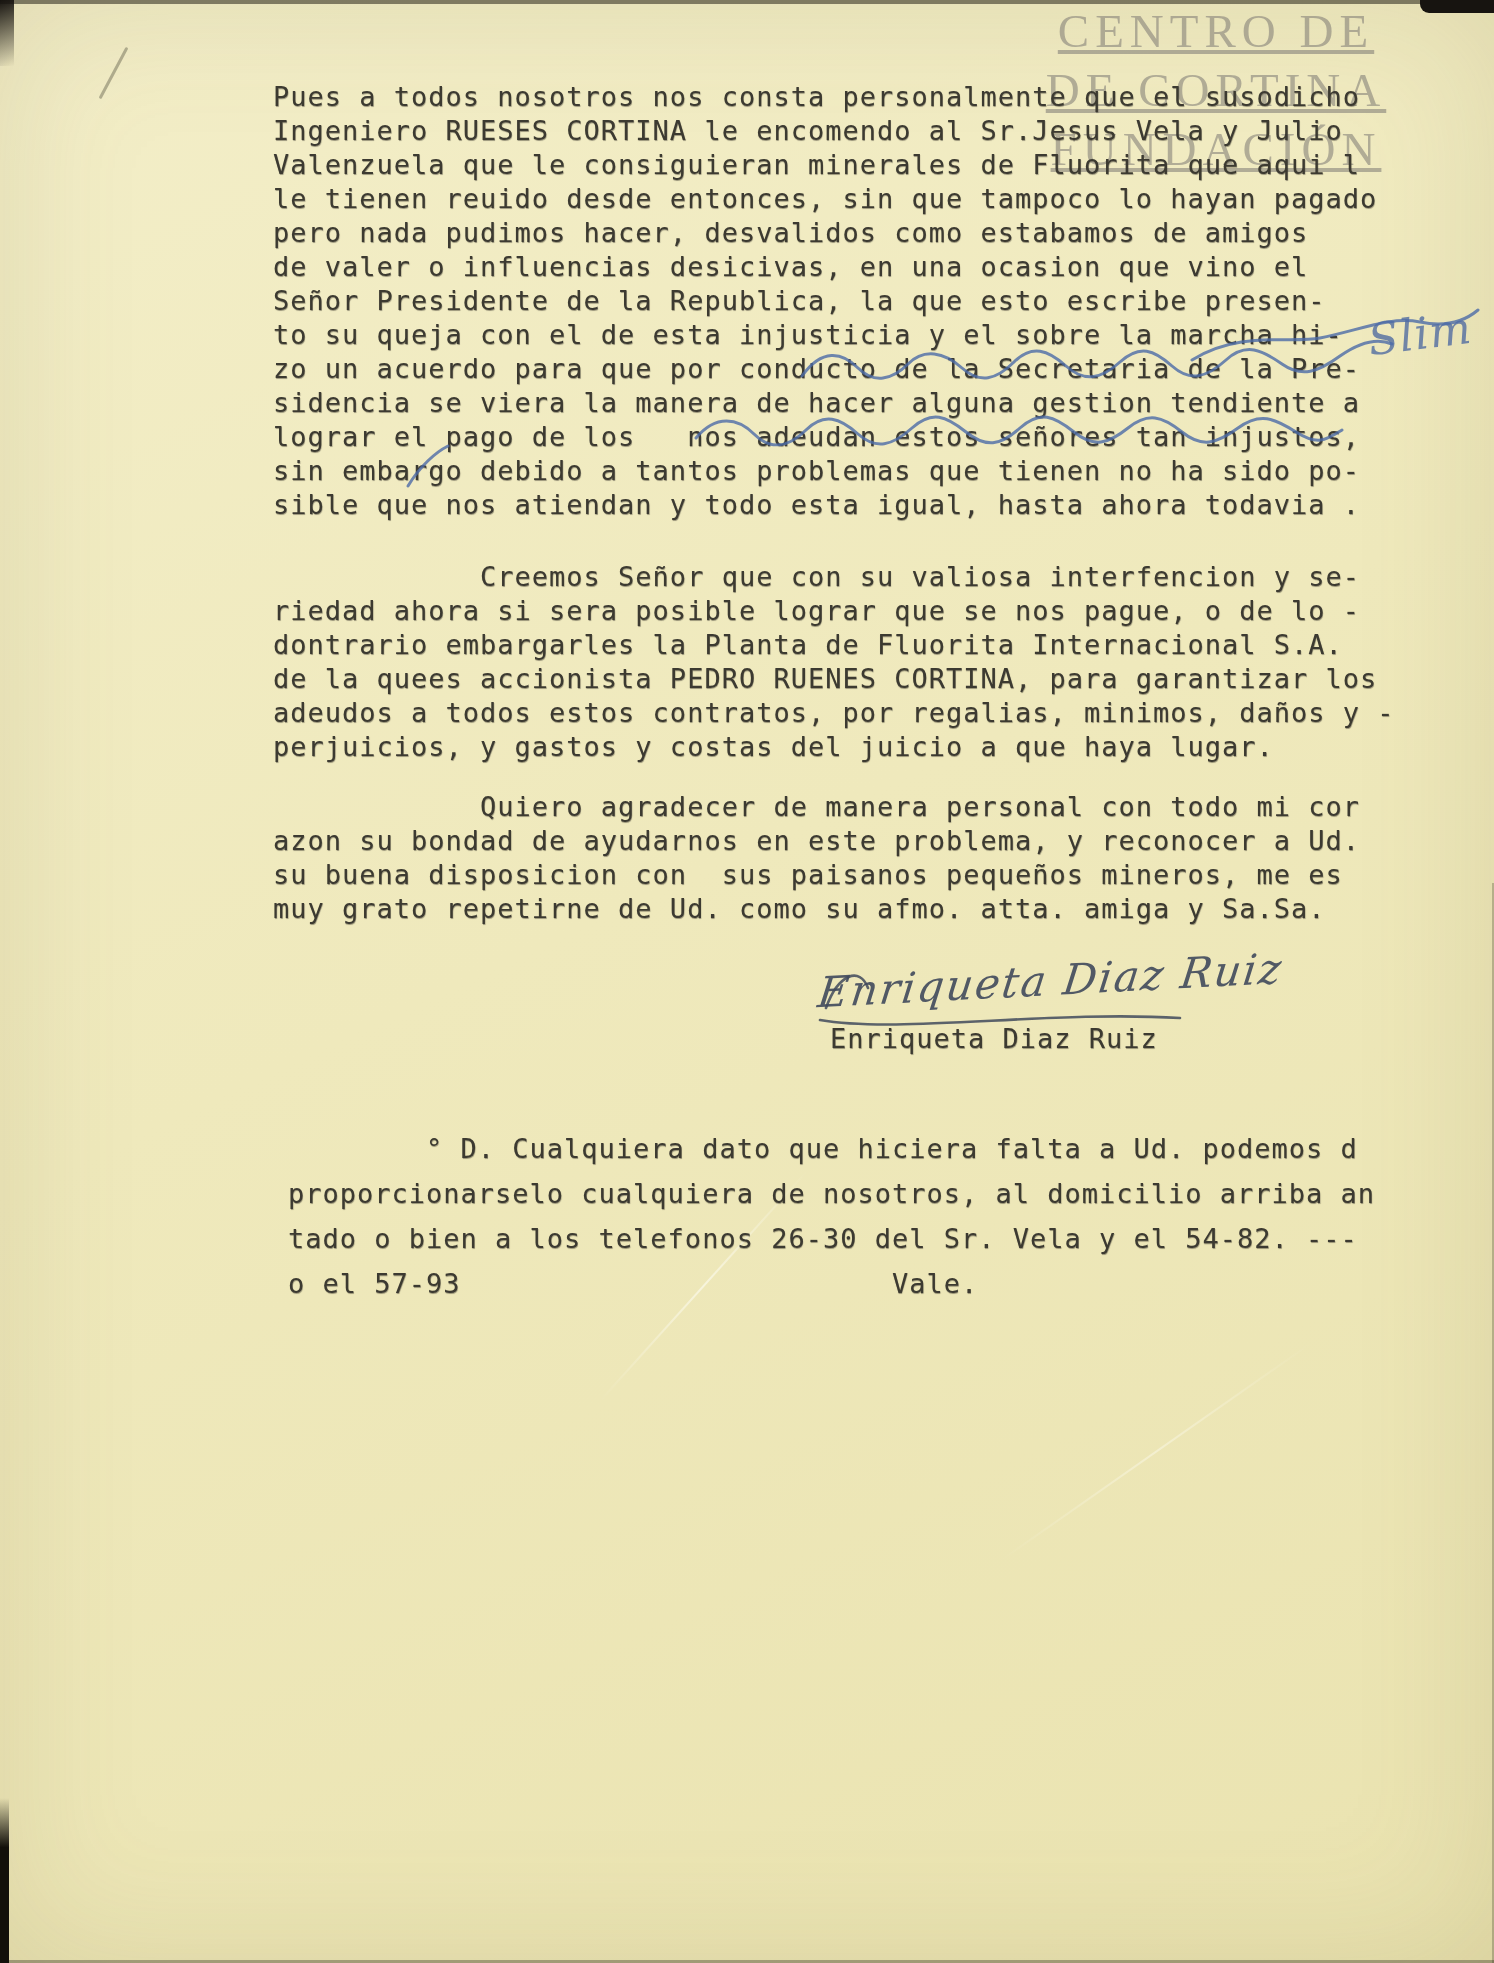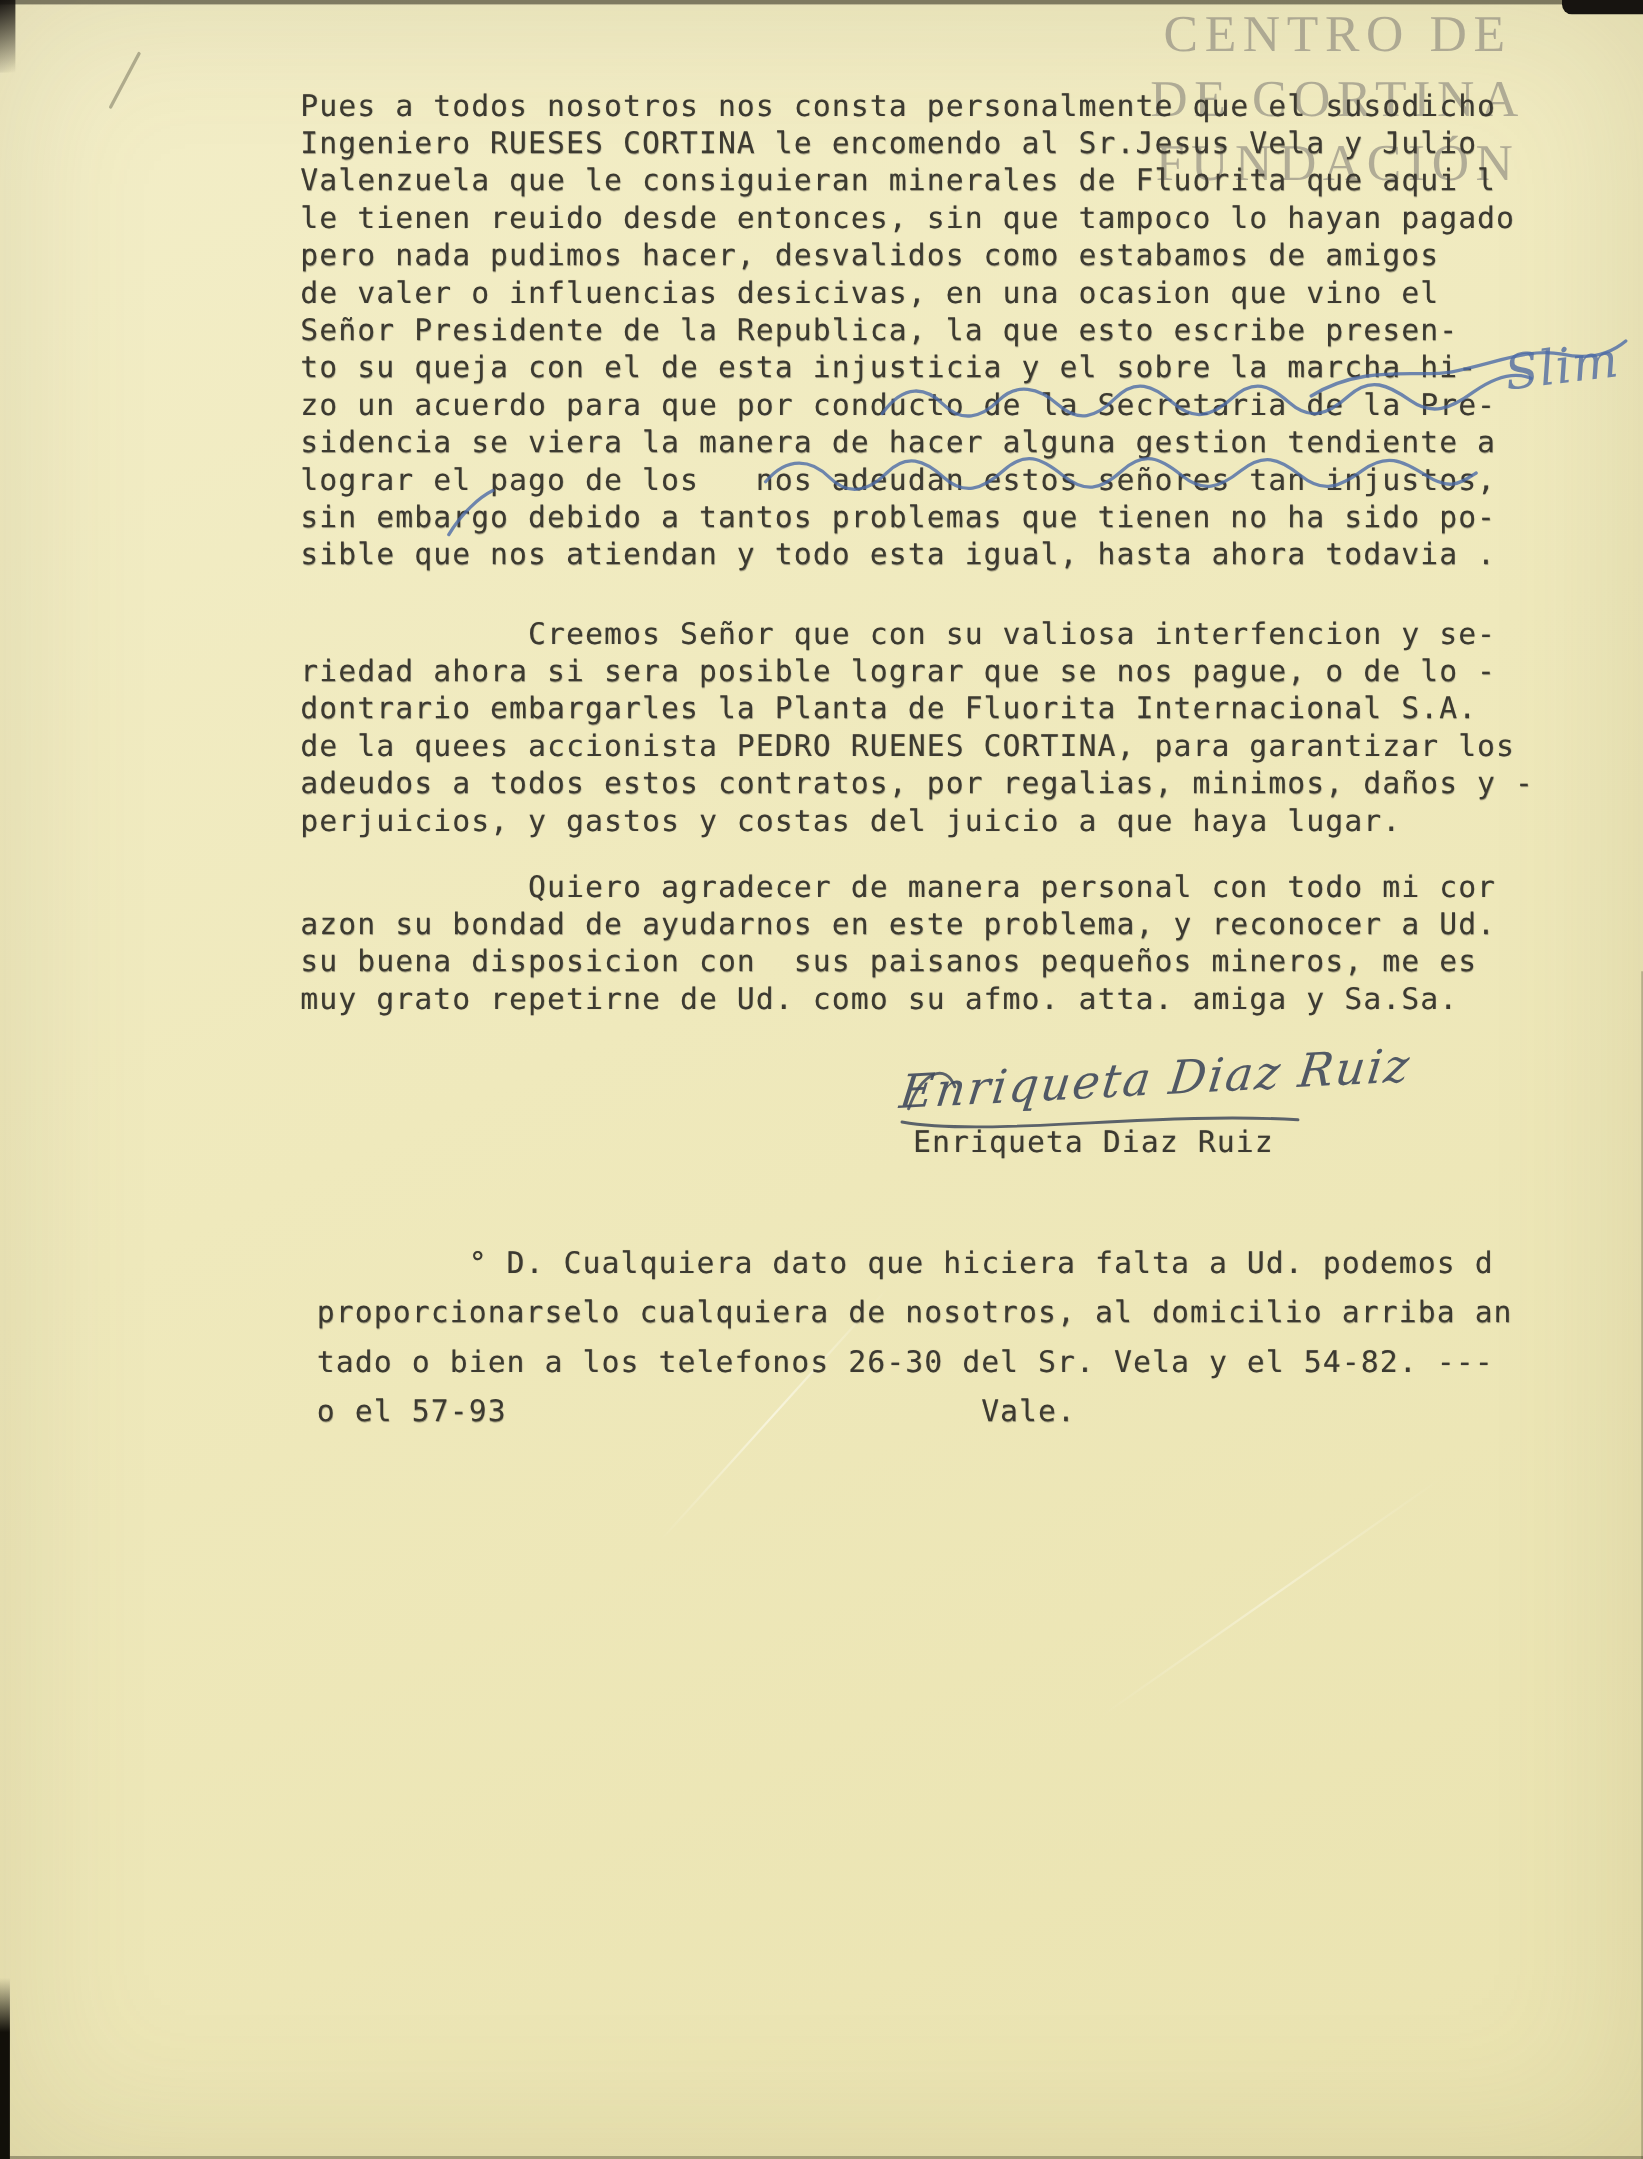--- a/index.html
+++ b/index.html
@@ -29,20 +29,21 @@
   .crease1{left:600px;top:1400px;width:310px;transform:rotate(-48deg);transform-origin:left center;}
   .crease2{left:1000px;top:1560px;width:380px;transform:rotate(-35deg);transform-origin:left center;opacity:.7;}
 
   
   .watermark{
     position:absolute;top:2px;right:8px;width:540px;z-index:1;
     text-align:center;
     font-family:"Liberation Serif","DejaVu Serif",serif;
     font-size:47px;line-height:59px;letter-spacing:6px;
     color:rgba(124,121,114,0.55);
+    text-decoration:underline;
   }
   .wm-script{
     position:absolute;left:1368px;top:308px;z-index:3;
     font-family:"DejaVu Serif","Liberation Serif",serif;
     font-style:italic;font-size:44px;letter-spacing:1px;
     color:#5b74a3;opacity:.85;transform:rotate(-7deg);
   }
 
   
   .typed{

